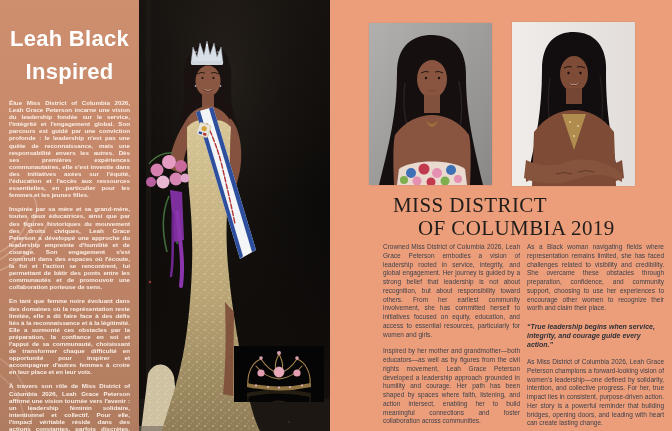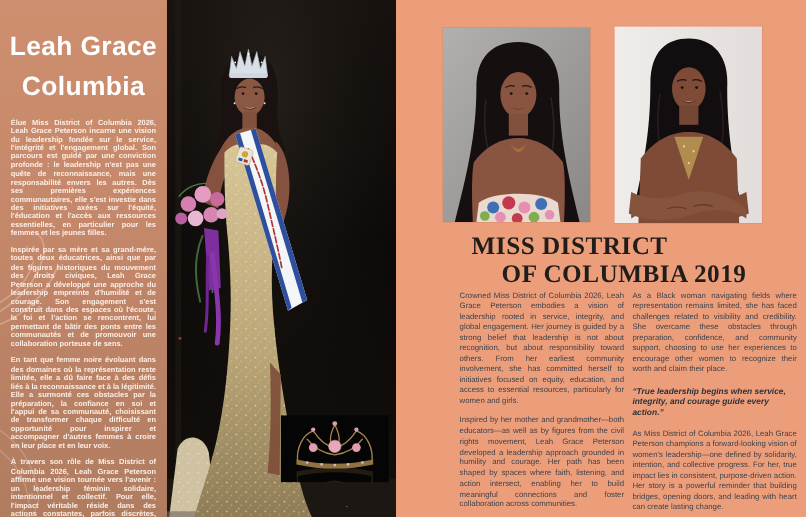--- a/index.html
+++ b/index.html
@@ -29,21 +29,21 @@
   
   .crown-photo{position:absolute;left:234px;top:346px;width:90px;height:56px;margin:0;z-index:3;}
   .crown-photo svg{display:block;width:100%;height:100%;}
   
   .headshot{position:absolute;margin:0;box-shadow:0 0 0 0.5px rgba(0,0,0,.08);}
   .headshot svg{display:block;width:100%;height:100%;}
   .headshot-gray{left:369px;top:23px;width:123px;height:162px;}
   .headshot-white{left:512px;top:22px;width:123px;height:164px;}
   
   .rp-title-line{
-    position:absolute;font-family:"Liberation Serif",serif;font-weight:700;
+    position:absolute;font-family:"Liberation Serif",serif;font-weight:400;
     color:#211d1a;font-size:21px;letter-spacing:.4px;white-space:nowrap;
   }
   .rp-title-1{left:393px;top:193px;}
   .rp-title-2{left:418px;top:216px;}
   
   .rp-columns{
     position:absolute;left:383px;top:243px;width:281px;height:186px;
     display:flex;gap:7px;color:#3f414a;
   }
   .rp-col{width:137px;}
@@ -69,22 +69,22 @@
         <path d="M4 60 C18 52 28 40 32 26"></path>
       </g>
     </svg>
     <svg class="left-flourish" style="left:-6px;top:345px;" width="60" height="86" viewBox="0 0 60 86">
       <g fill="none" stroke="rgba(248,226,212,0.22)" stroke-width="1.3" stroke-linecap="round">
         <path d="M0 10 C22 22 36 44 38 70 C38 78 34 84 28 86"></path>
         <path d="M0 26 C18 38 28 54 30 74"></path>
       </g>
     </svg>
     <h1 class="lp-title">
-      <span style="display:block">Leah Grace</span>
-      <span style="display:block">Columbia</span>
+      <span style="display:block">Leah Black</span>
+      <span style="display:block">Inspired</span>
     </h1>
     <div class="lp-body">
       <p>Élue Miss District of Columbia 2026, Leah Grace Peterson incarne une vision du leadership fondée sur le service, l'intégrité et l'engagement global. Son parcours est guidé par une conviction profonde : le leadership n'est pas une quête de reconnaissance, mais une responsabilité envers les autres. Dès ses premières expériences communautaires, elle s'est investie dans des initiatives axées sur l'équité, l'éducation et l'accès aux ressources essentielles, en particulier pour les femmes et les jeunes filles.</p>
       <p>Inspirée par sa mère et sa grand-mère, toutes deux éducatrices, ainsi que par des figures historiques du mouvement des droits civiques, Leah Grace Peterson a développé une approche du leadership empreinte d'humilité et de courage. Son engagement s'est construit dans des espaces où l'écoute, la foi et l'action se rencontrent, lui permettant de bâtir des ponts entre les communautés et de promouvoir une collaboration porteuse de sens.</p>
       <p>En tant que femme noire évoluant dans des domaines où la représentation reste limitée, elle a dû faire face à des défis liés à la reconnaissance et à la légitimité. Elle a surmonté ces obstacles par la préparation, la confiance en soi et l'appui de sa communauté, choisissant de transformer chaque difficulté en opportunité pour inspirer et accompagner d'autres femmes à croire en leur place et en leur voix.</p>
       <p>À travers son rôle de Miss District of Columbia 2026, Leah Grace Peterson affirme une vision tournée vers l'avenir : un leadership féminin solidaire, intentionnel et collectif. Pour elle, l'impact véritable réside dans des actions constantes, parfois discrètes, mais durables. Son parcours rappelle que bâtir des ponts, ouvrir des portes et servir avec le cœur sont des actes puissants capables de façonner un monde plus juste et plus connecté.</p>
     </div>
   </aside>
 
   <figure class="stage-photo">

